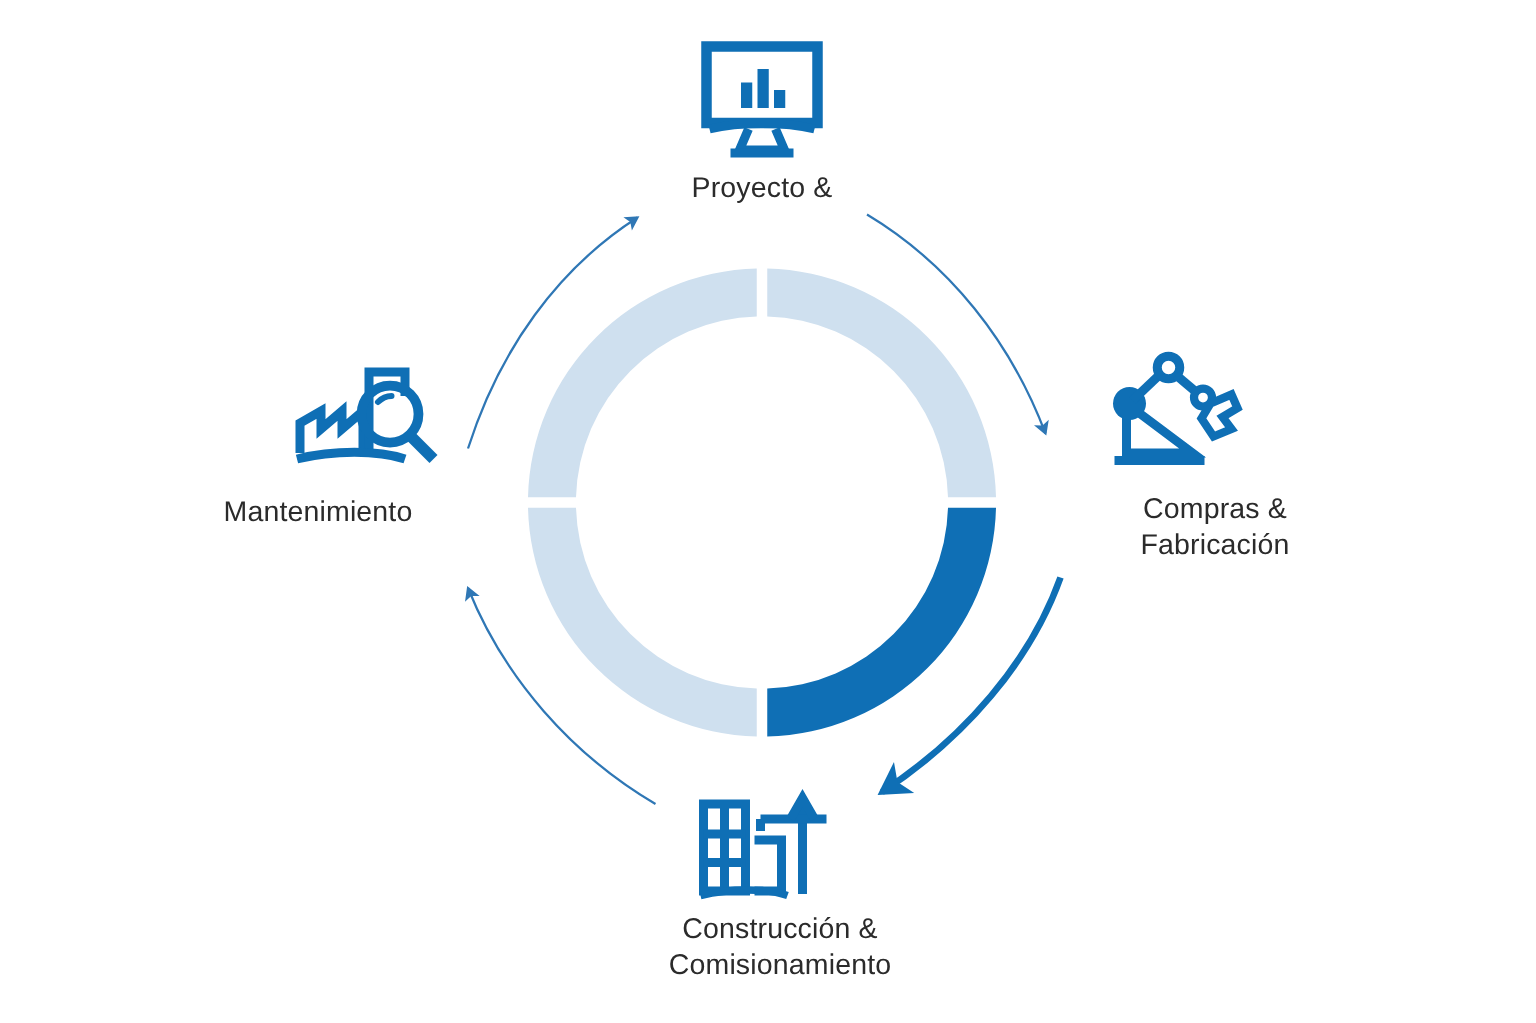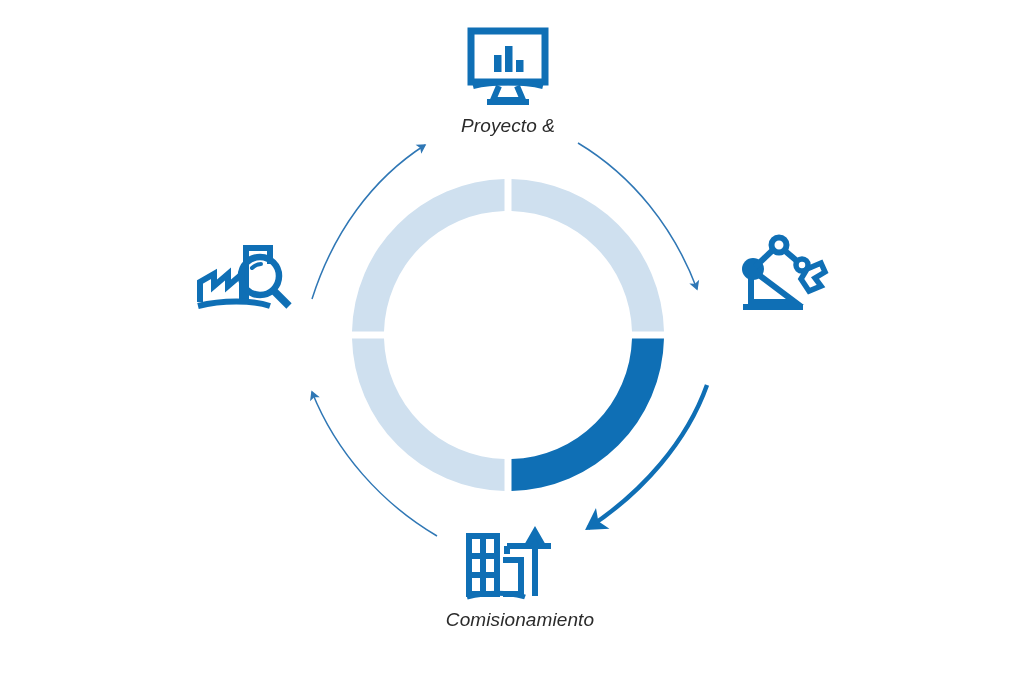--- a/index.html
+++ b/index.html
@@ -32,21 +32,21 @@
     font-size: 19px;
     line-height: 24px;
     text-align: center;
     white-space: nowrap;
     letter-spacing: 0.1px;
   }
   .label-top    { left: 358px; top: 114px; width: 300px; }
   .label-right  { left: 660px; top: 328px; width: 300px; }
   .label-bottom { left: 370px; top: 608px; width: 300px; }
   .label-left   { left: 62px;  top: 330px; width: 300px; }
-  .label-line { display: block; font-style: italic; }
+  .label-line { display: block; }
   .icon-box {
     position: absolute;
   }
   .icon-top    { left: 463px; top: 24px;  width: 90px; height: 82px; }
   .icon-right  { left: 735px; top: 234px; width: 94px; height: 80px; }
   .icon-bottom { left: 463px; top: 520px; width: 94px; height: 80px; }
   .icon-left   { left: 194px; top: 234px; width: 104px; height: 80px; }
 </style>
 </head>
 <body>
@@ -161,21 +161,27 @@
       <path d="M58 34 C 61 31 64 30 67 30" fill="none" stroke="#0f6fb5" stroke-width="4" stroke-linecap="round"></path>
 
       <path d="M79 56 L95 72" stroke="#0f6fb5" stroke-width="7.5" stroke-linecap="butt"></path>
     </svg>
   </div>
 
   <div class="node-label label-top">
     <span class="label-line">Proyecto &amp;</span>
   </div>
 
+  <div class="node-label label-right">
+    <span class="label-line">Compras &amp;</span>
+    <span class="label-line">Fabricación</span>
+  </div>
 
   <div class="node-label label-bottom">
+    <span class="label-line">Construcción &amp;</span>
     <span class="label-line">Comisionamiento</span>
   </div>
 
   <div class="node-label label-left">
+    <span class="label-line">Mantenimiento</span>
   </div>
 
 </div>
 
 </body></html>

